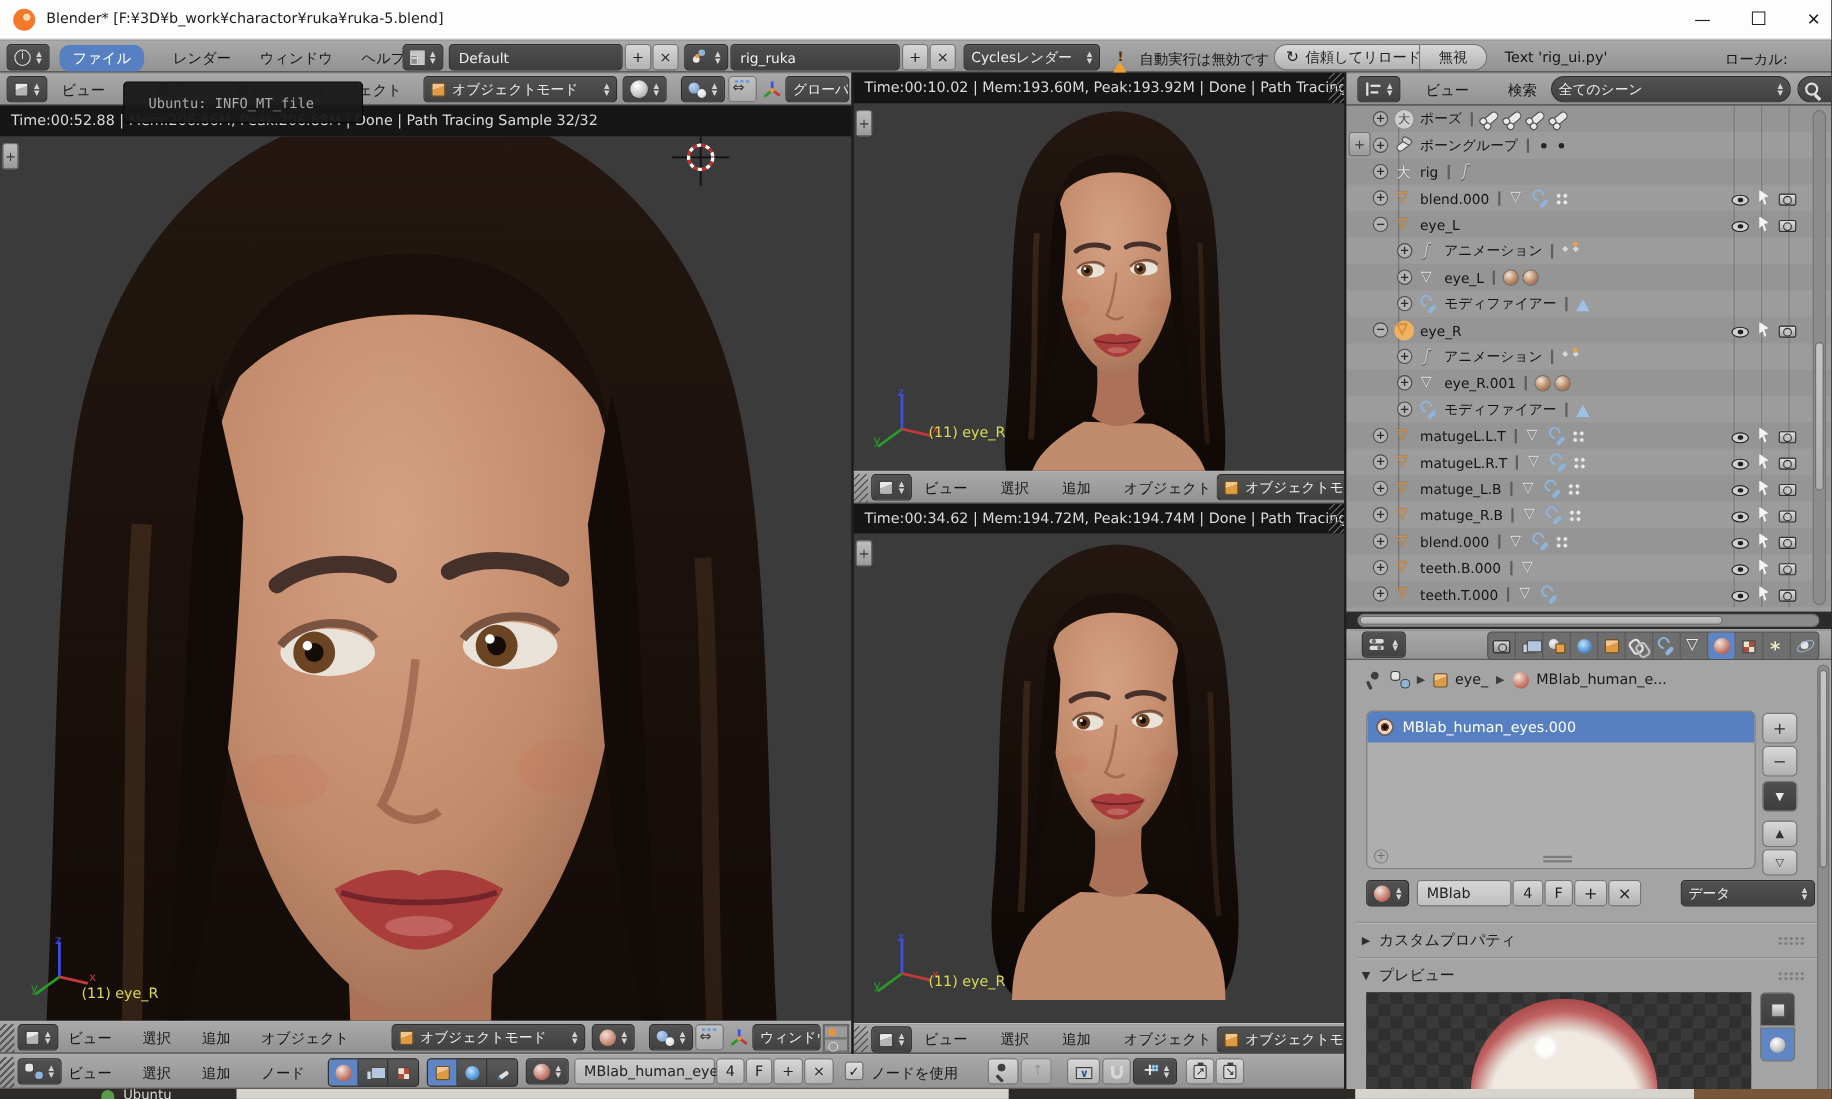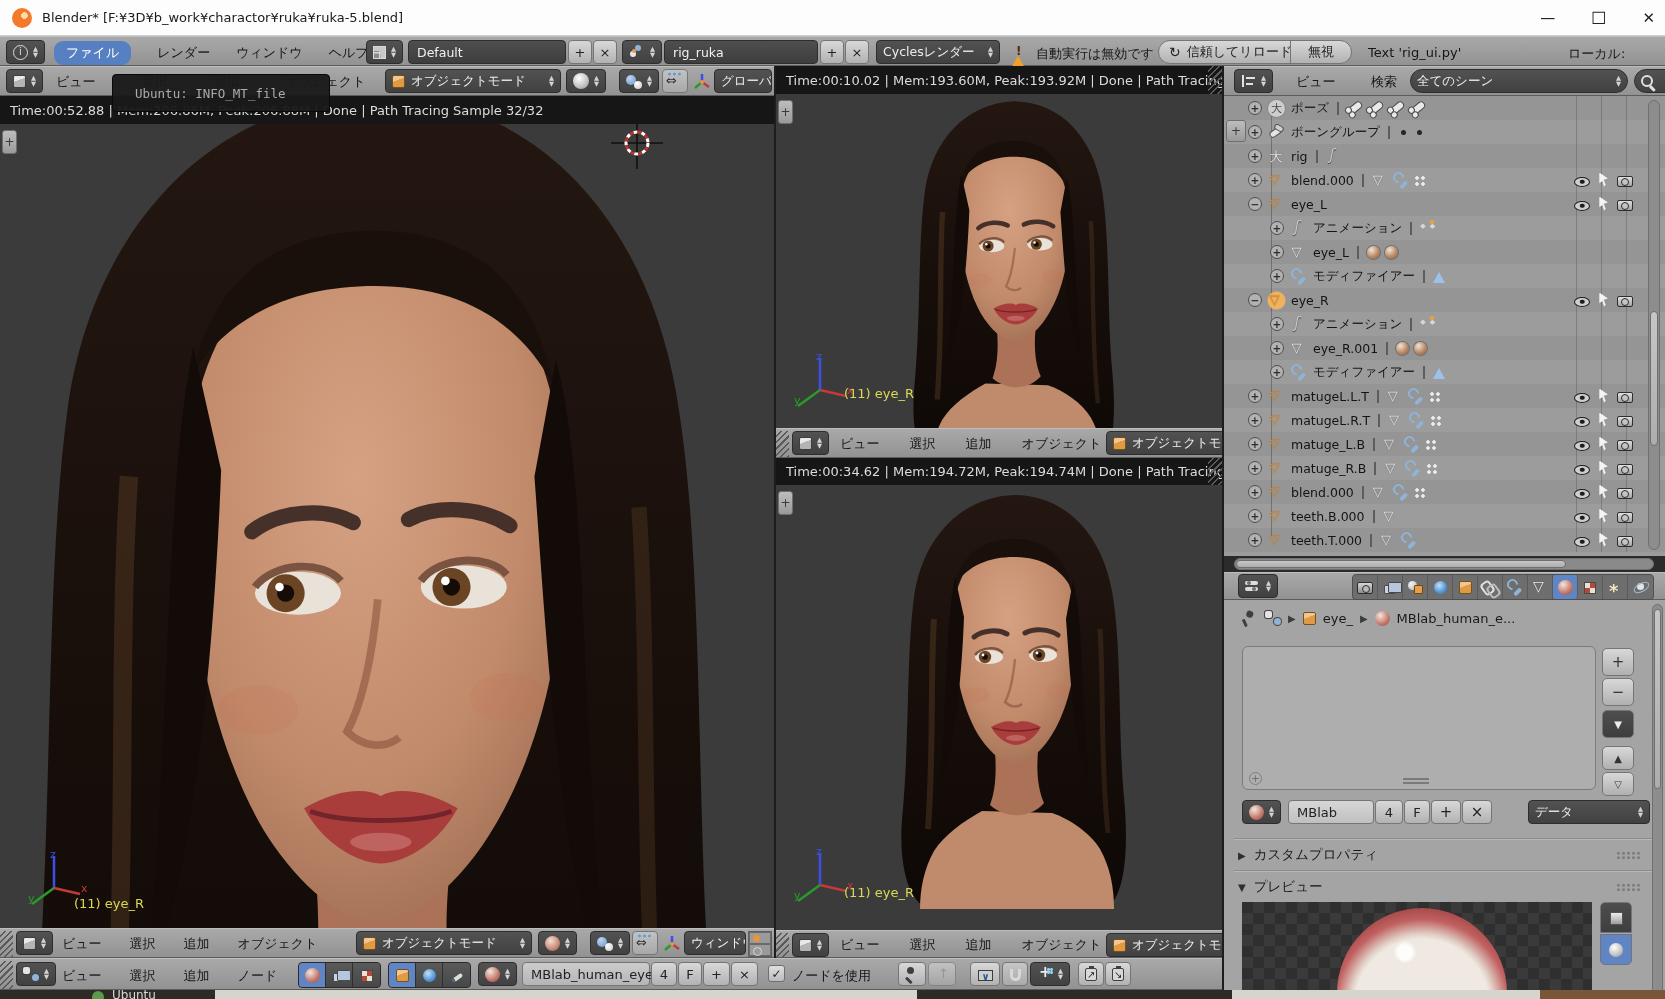--- a/index.html
+++ b/index.html
@@ -946,20 +946,24 @@
     <span class="ic ic-cubeO"></span>
     <span style="font-size:13px;color:#1a1a1a">eye_</span>
     <span style="color:#3d3d3d;font-size:10px">▶</span>
     <span class="ic ic-sphere"></span>
     <span style="font-size:13px;color:#1a1a1a">MBlab_human_e...</span>
   </span>
 
   <div class="abs slotbox" style="left:18px;top:46px;width:354px;height:144px">
     <div>
 
+        <div class="slot-row selected">
+          <span class="ic ic-eyeball"></span>
+          <span>MBlab_human_eyes.000</span>
+        </div>
 
       </div>
     <span class="abs" style="left:6px;bottom:4px;width:13px;height:13px;border:1.5px solid #7f7f7f;border-radius:50%;color:#6f6f6f;font-size:10px;line-height:11px;text-align:center">+</span>
     <span class="abs" style="left:160px;bottom:5px;width:26px;height:6px;border-top:2px solid #7a7a7a;border-bottom:2px solid #7a7a7a"></span>
   </div>
   <span class="abs sidebtn" style="left:378px;top:48px">+</span>
   <span class="abs sidebtn" style="left:378px;top:78px">−</span>
   <span class="abs sidebtn dark" style="left:378px;top:110px">▼</span>
   <span class="abs sidebtn" style="left:378px;top:146px;height:24px;font-size:10px">▲</span>
   <span class="abs sidebtn" style="left:378px;top:172px;height:24px;font-size:10px">▽</span>

